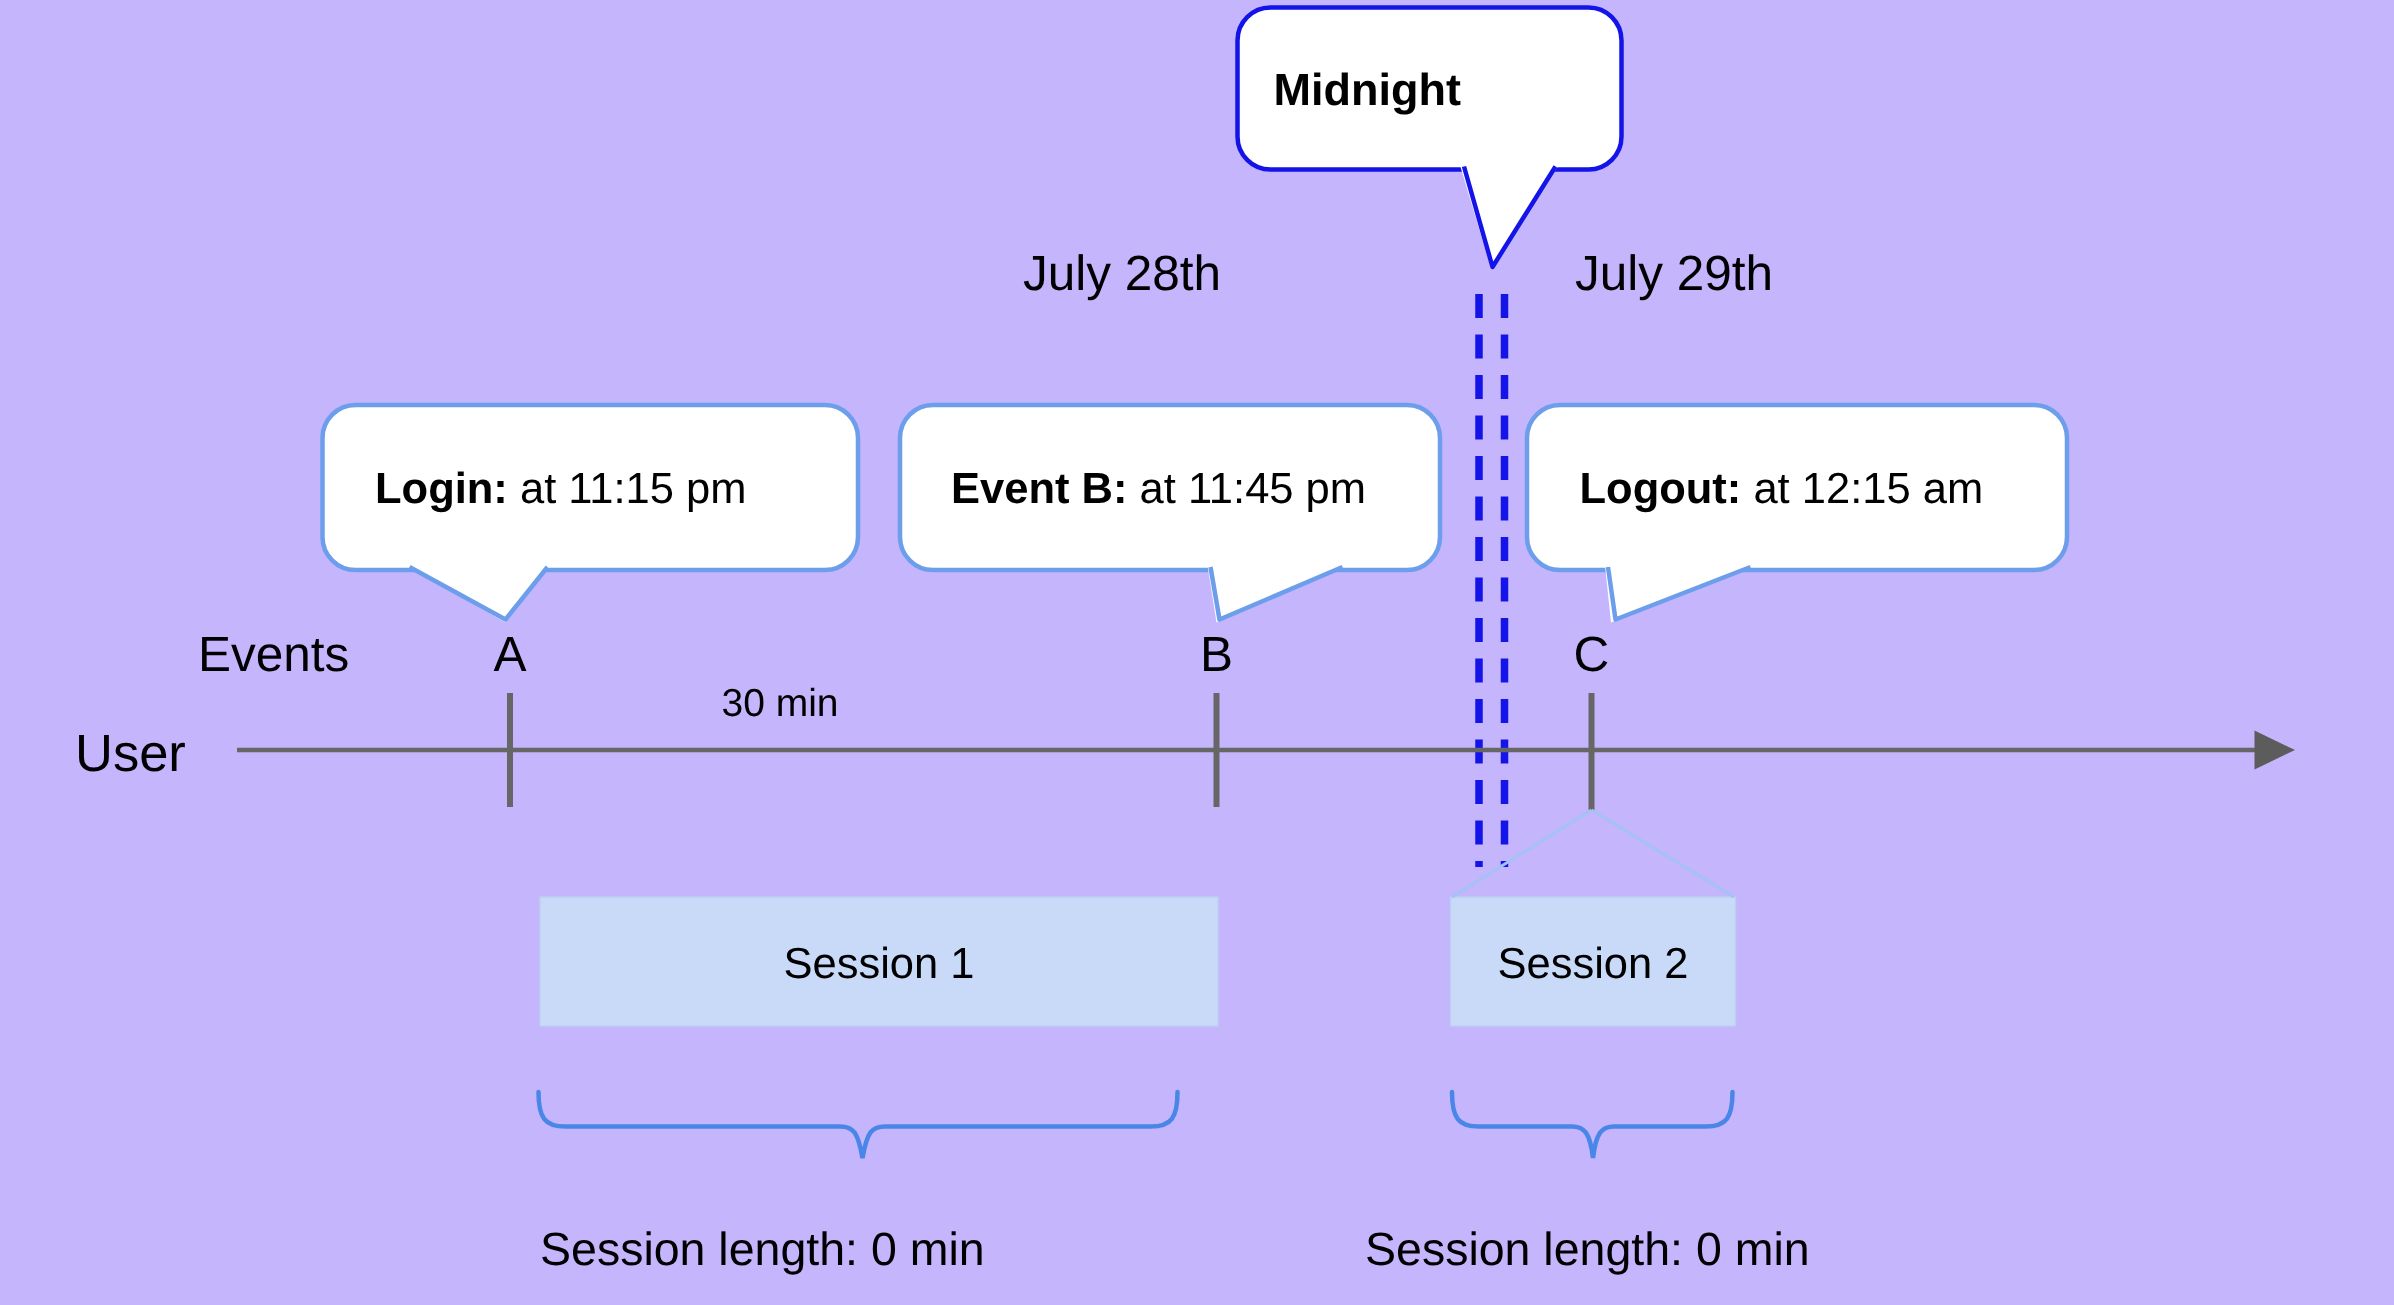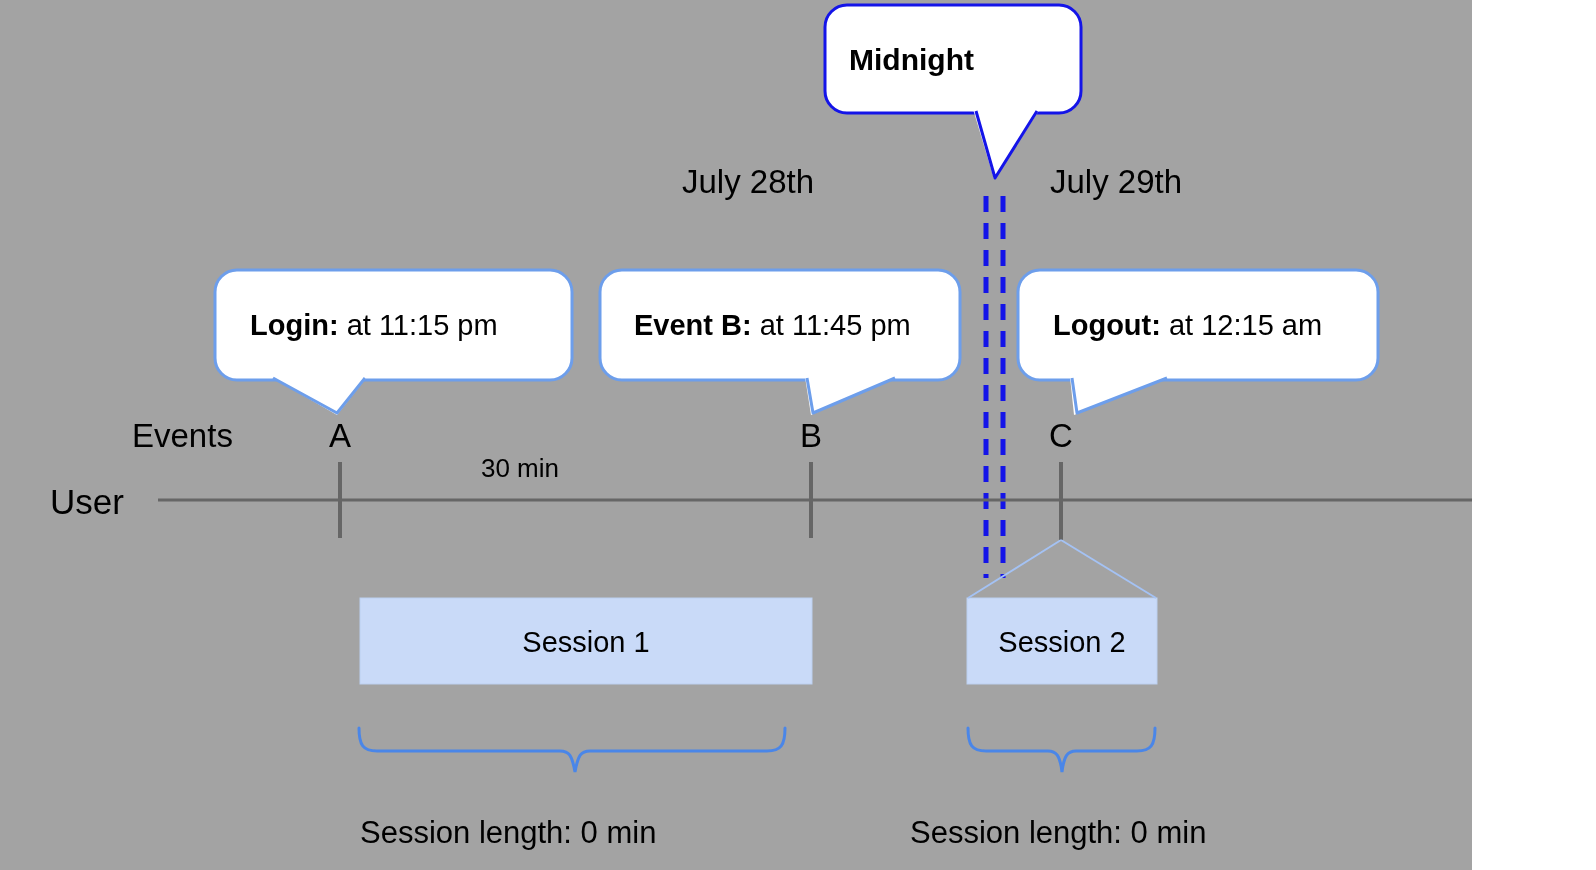--- a/index.html
+++ b/index.html
@@ -1,19 +1,19 @@
 <!DOCTYPE html>
 <html><head>
 <meta charset="utf-8">
 <style>
   html,body{margin:0;padding:0;background:#ffffff;}
   .canvas{
     position:relative;
-    width:1472px;height:870px;
-    background:#a3a3a3;
+    width:1596px;height:870px;
+    background:#c4b5fd;
     font-family:"Liberation Sans","DejaVu Sans",sans-serif;
     overflow:hidden;
   }
   svg text{
     fill:#000000;
     font-family:"Liberation Sans","DejaVu Sans",sans-serif;
   }
   .t-regular{font-weight:400;}
   .t-bold{font-weight:700;}
 </style>

